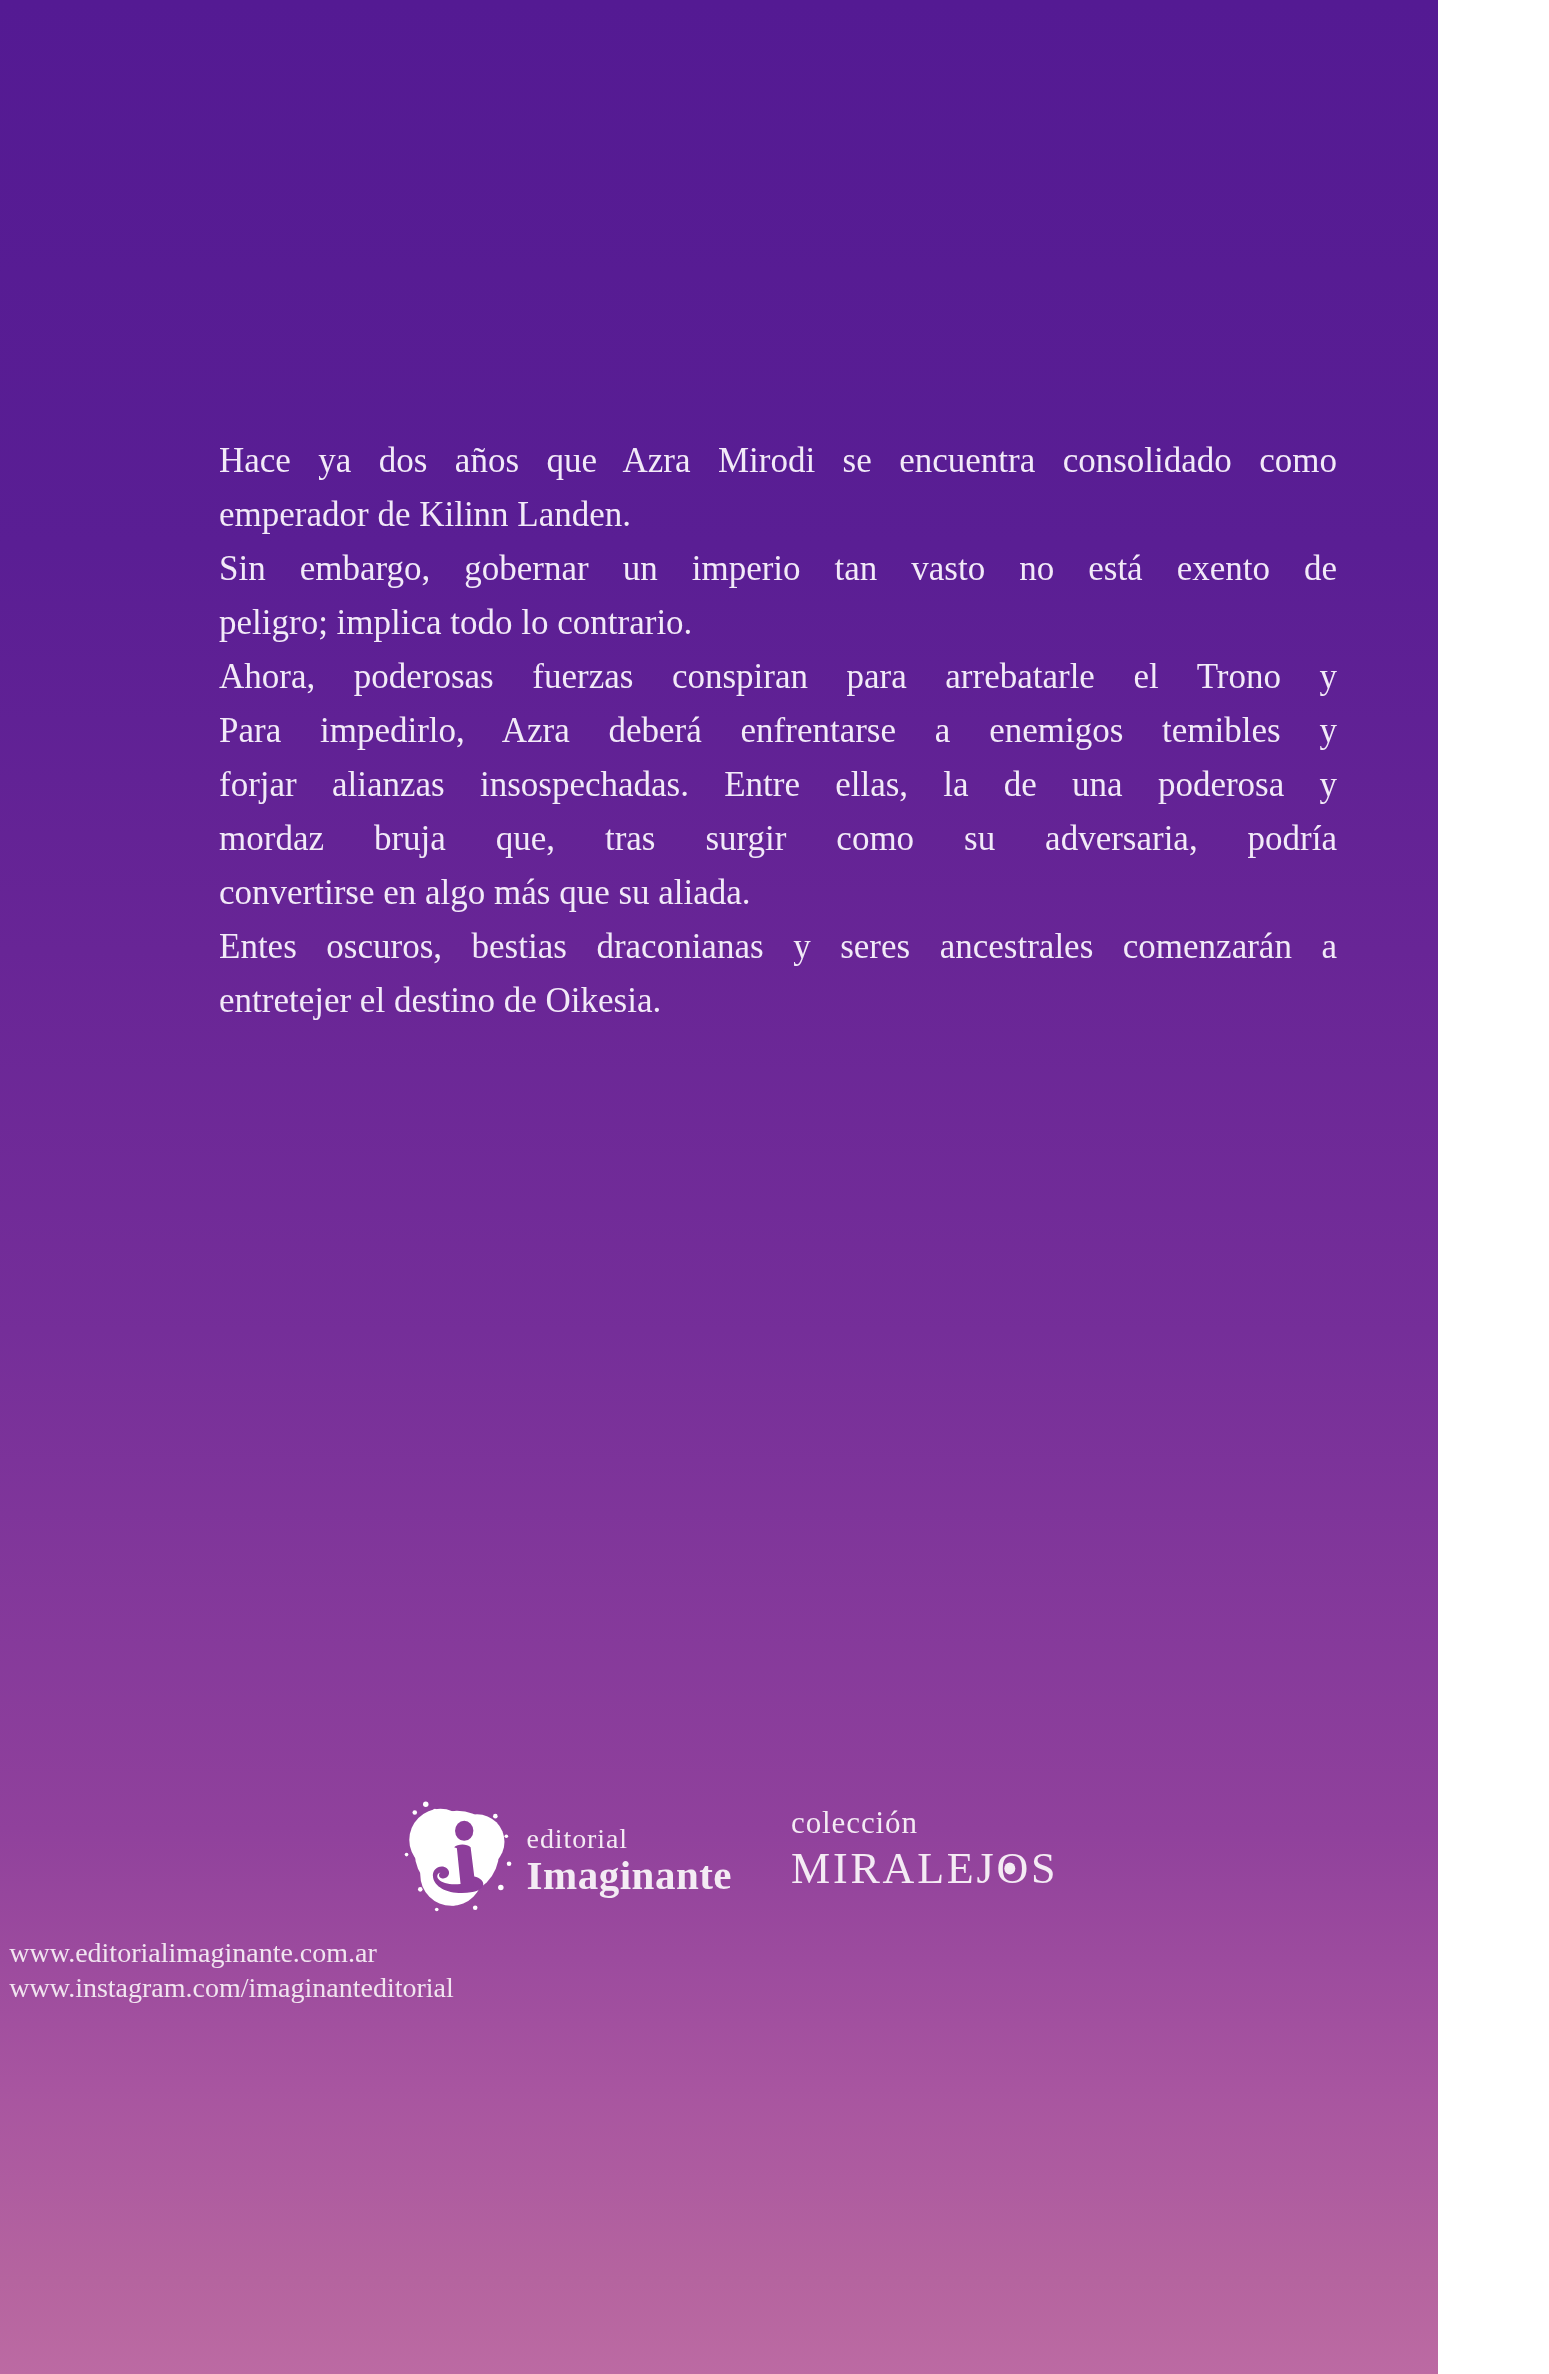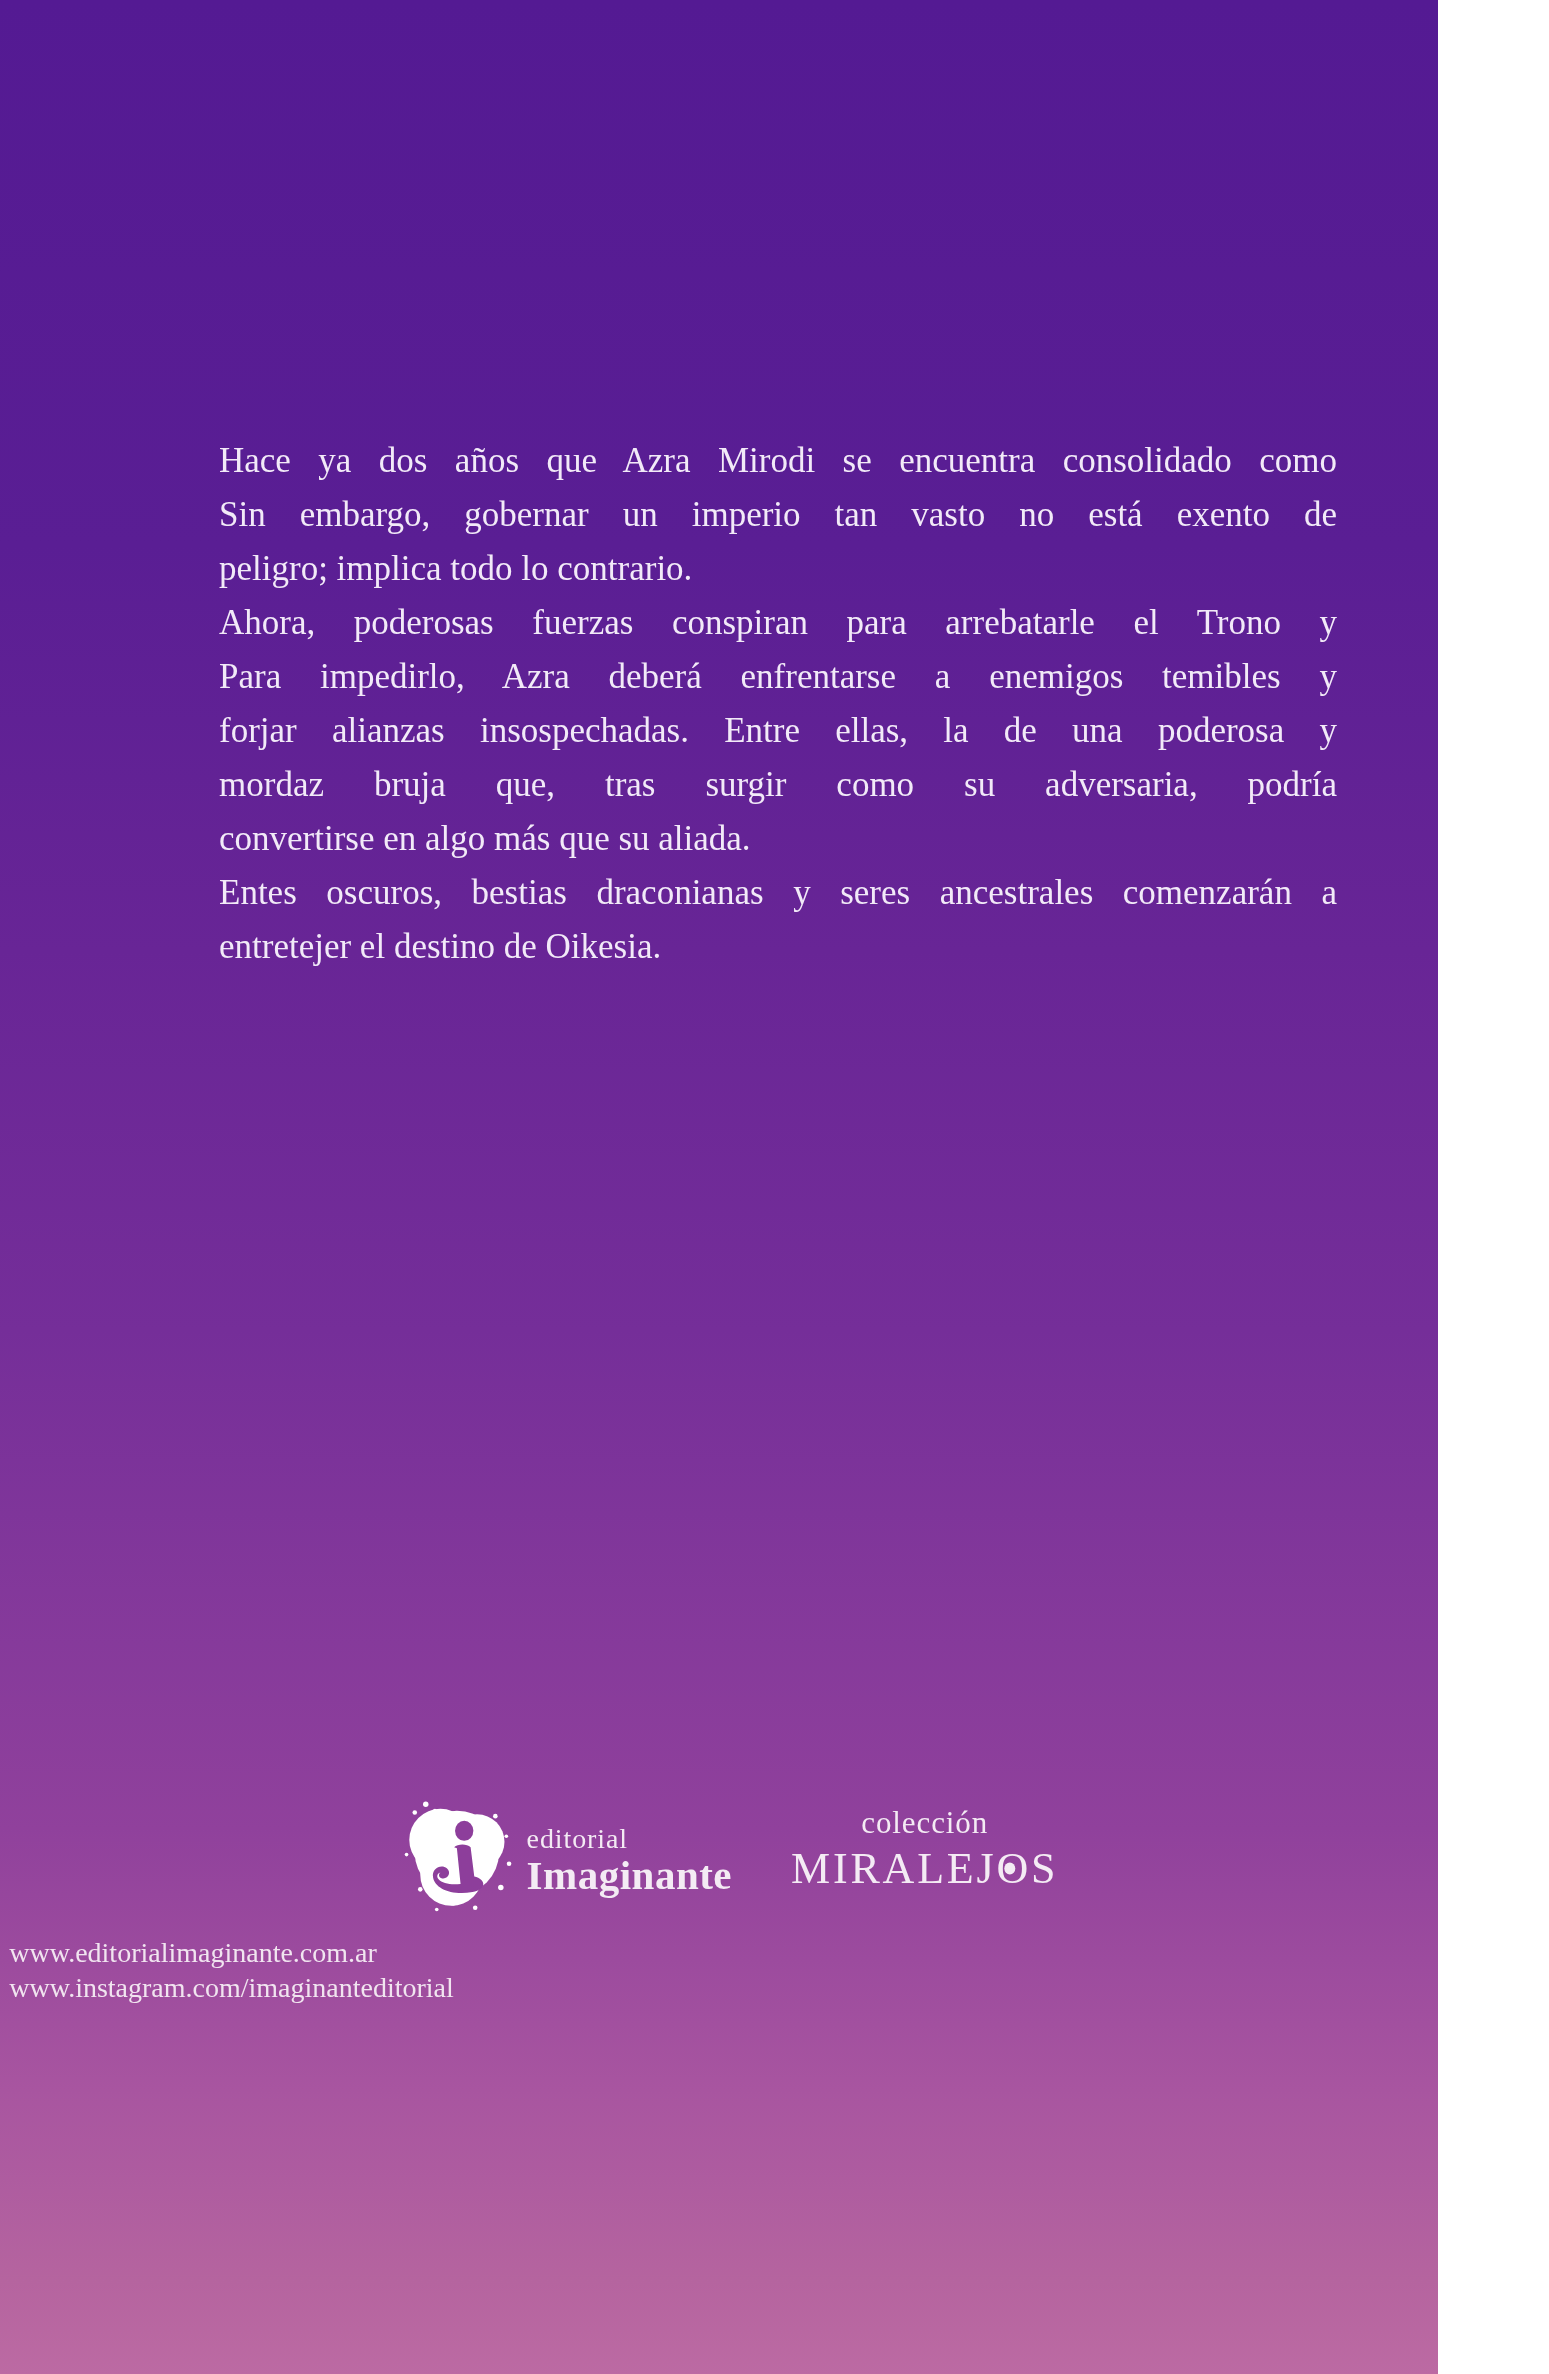--- a/index.html
+++ b/index.html
@@ -72,21 +72,20 @@
     font-size: 41px;
     line-height: 43px;
     font-weight: bold;
     letter-spacing: 0.5px;
   }
   .collection-logo { margin-top: 9.3px; }
   .collection-label {
     font-size: 31px;
     line-height: 35px;
     letter-spacing: 0.9px;
-    text-align: center;
   }
   .collection-name {
     margin-top: 5.6px;
     font-size: 44px;
     line-height: 46px;
     letter-spacing: 2.8px;
     font-weight: 500;
   }
   .o-eye { position: relative; display: inline-block; }
   .o-eye .pupil {
@@ -111,20 +110,21 @@
     line-height: 35px;
   }
 </style>
 </head>
 <body>
 
 <div class="page">
 
   <div class="synopsis">
     <div class="syn-line">Hace ya dos años que Azra Mirodi se encuentra consolidado como</div>
+    <div class="syn-line end">emperador de Kilinn Landen.</div>
     <div class="syn-line">Sin embargo, gobernar un imperio tan vasto no está exento de</div>
     <div class="syn-line end">peligro; implica todo lo contrario.</div>
     <div class="syn-line">Ahora, poderosas fuerzas conspiran para arrebatarle el Trono y</div>
     <div class="syn-line">Para impedirlo, Azra deberá enfrentarse a enemigos temibles y</div>
     <div class="syn-line">forjar alianzas insospechadas. Entre ellas, la de una poderosa y</div>
     <div class="syn-line">mordaz bruja que, tras surgir como su adversaria, podría</div>
     <div class="syn-line end">convertirse en algo más que su aliada.</div>
     <div class="syn-line">Entes oscuros, bestias draconianas y seres ancestrales comenzarán a</div>
     <div class="syn-line end">entretejer el destino de Oikesia.</div>
   </div>

